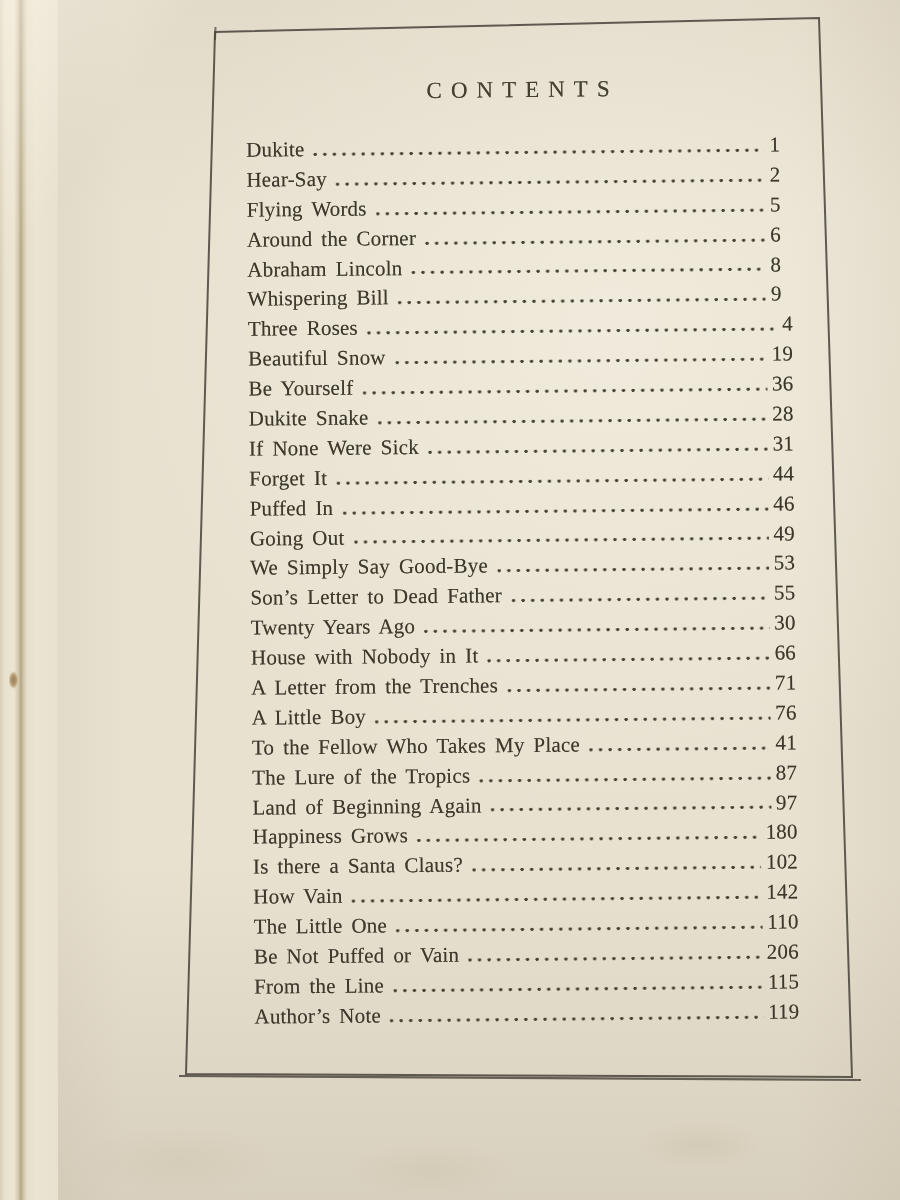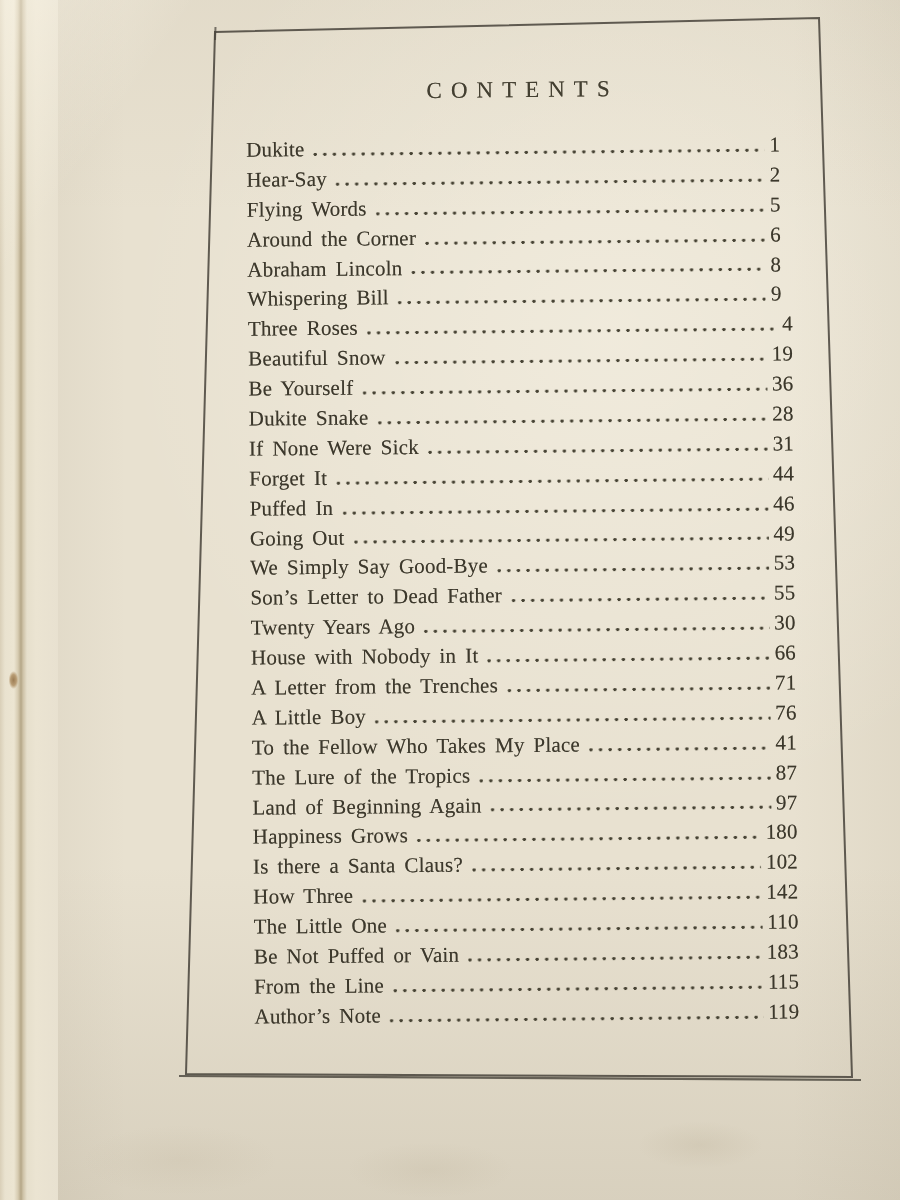--- a/index.html
+++ b/index.html
@@ -209,33 +209,33 @@
         <span>Happiness Grows</span>
         <span class="leader"></span>
         <span class="pnum">180</span>
       </div>
       <div class="row">
         <span>Is there a Santa Claus?</span>
         <span class="leader"></span>
         <span class="pnum">102</span>
       </div>
       <div class="row">
-        <span>How Three</span>
+        <span>How Vain</span>
         <span class="leader"></span>
         <span class="pnum">142</span>
       </div>
       <div class="row">
         <span>The Little One</span>
         <span class="leader"></span>
         <span class="pnum">110</span>
       </div>
       <div class="row">
         <span>Be Not Puffed or Vain</span>
         <span class="leader"></span>
-        <span class="pnum">183</span>
+        <span class="pnum">206</span>
       </div>
       <div class="row">
         <span>From the Line</span>
         <span class="leader"></span>
         <span class="pnum">115</span>
       </div>
       <div class="row">
         <span>Author’s Note</span>
         <span class="leader"></span>
         <span class="pnum">119</span>

